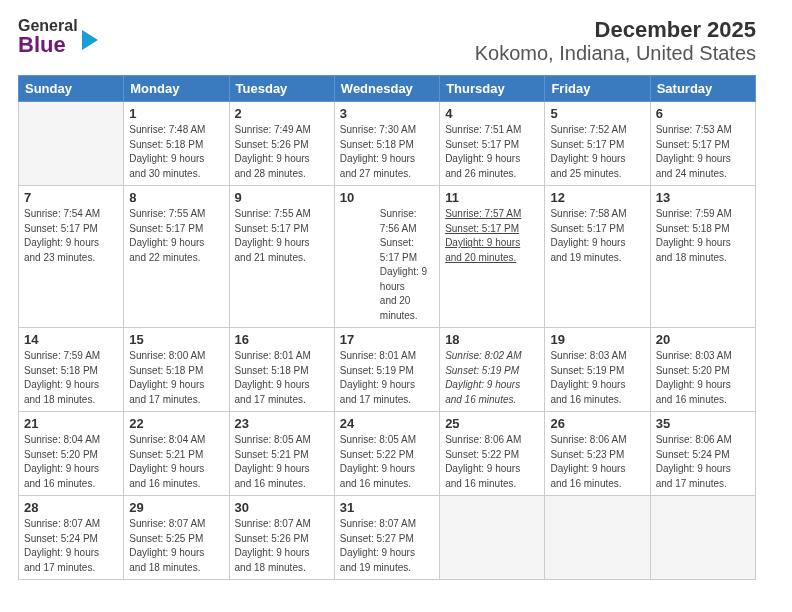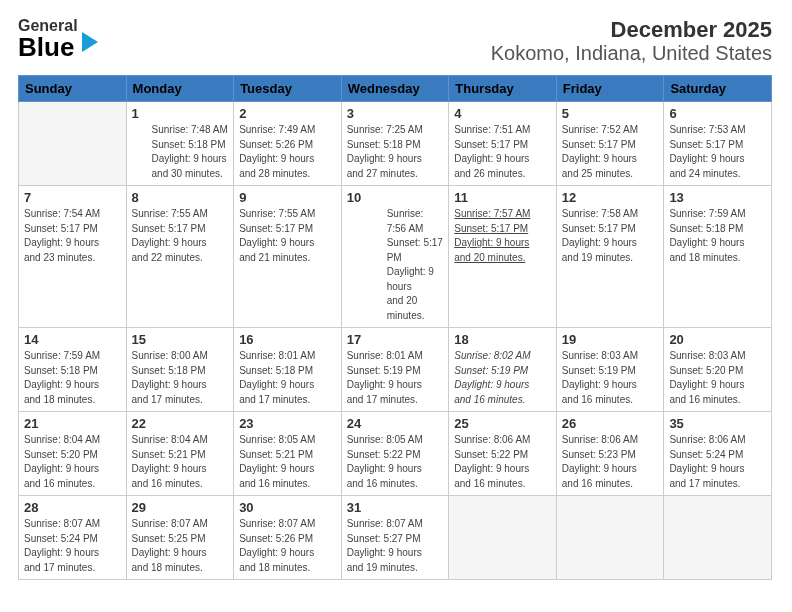--- a/index.html
+++ b/index.html
@@ -6,21 +6,21 @@
     body {
       width: 792px;
       height: 612px;
       background: #fff;
       font-family: Arial, sans-serif;
       overflow: hidden;
     }
     .page {
       width: 792px;
       height: 520px;
-      padding: 18px 20px 12px 18px;
+      padding: 18px 36px 12px 18px;
       display: flex;
       flex-direction: column;
     }
     .header {
       display: flex;
       justify-content: space-between;
       align-items: flex-start;
       margin-bottom: 10px;
     }
     .title-block {
@@ -36,21 +36,21 @@
       font-size: 20px;
       color: #555;
     }
     .calendar {
       width: 100%;
       border-collapse: collapse;
       flex: 1;
     }
     .calendar th {
       background: #3a7bbf;
-      color: #000000;
+      color: #ffffff;
       font-size: 13px;
       font-weight: bold;
       padding: 5px 6px;
       text-align: left;
       border: 1px solid #5a95cf;
       margin-top: 45px;
     }
     .calendar td {
       border: 1px solid #ccc;
       vertical-align: top;
@@ -85,23 +85,23 @@
       display: flex;
       flex-direction: column;
       line-height: 1;
     }
     .logo-general {
       font-size: 16px;
       font-weight: bold;
       color: #333;
     }
     .logo-blue-text {
-      font-size: 26px;
-      font-weight: bold;
-      color: #000000;
+      font-size: 22px;
+      font-weight: bold;
+      color: #701a75;
     }
     .logo-chevron {
       display: inline-block;
       width: 0;
       height: 0;
       border-top: 10px solid transparent;
       border-bottom: 10px solid transparent;
       border-left: 16px solid #1a9cd8;
       margin-left: 4px;
       margin-top: 6px;
@@ -135,35 +135,35 @@
           <th>Thursday</th>
           <th>Friday</th>
           <th>Saturday</th>
         </tr>
     </thead>
     <tbody id="calendar-body">
     <tr>
           <td class="empty"></td>
           <td>
             <span class="day-num">1</span>
-            <div class="cell-info" style="white-space: pre-line; margin-left: 20px;">Sunrise: 7:48 AM
+            <div class="cell-info" style="white-space: pre-line;">Sunrise: 7:48 AM
 Sunset: 5:18 PM
 Daylight: 9 hours
 and 30 minutes.</div>
           </td>
           <td>
             <span class="day-num">2</span>
             <div class="cell-info" style="white-space: pre-line;">Sunrise: 7:49 AM
 Sunset: 5:26 PM
 Daylight: 9 hours
 and 28 minutes.</div>
           </td>
           <td>
             <span class="day-num">3</span>
-            <div class="cell-info" style="white-space: pre-line;">Sunrise: 7:25 AM
+            <div class="cell-info" style="white-space: pre-line;">Sunrise: 7:30 AM
 Sunset: 5:18 PM
 Daylight: 9 hours
 and 27 minutes.</div>
           </td>
           <td>
             <span class="day-num">4</span>
             <div class="cell-info" style="white-space: pre-line;">Sunrise: 7:51 AM
 Sunset: 5:17 PM
 Daylight: 9 hours
 and 26 minutes.</div>

